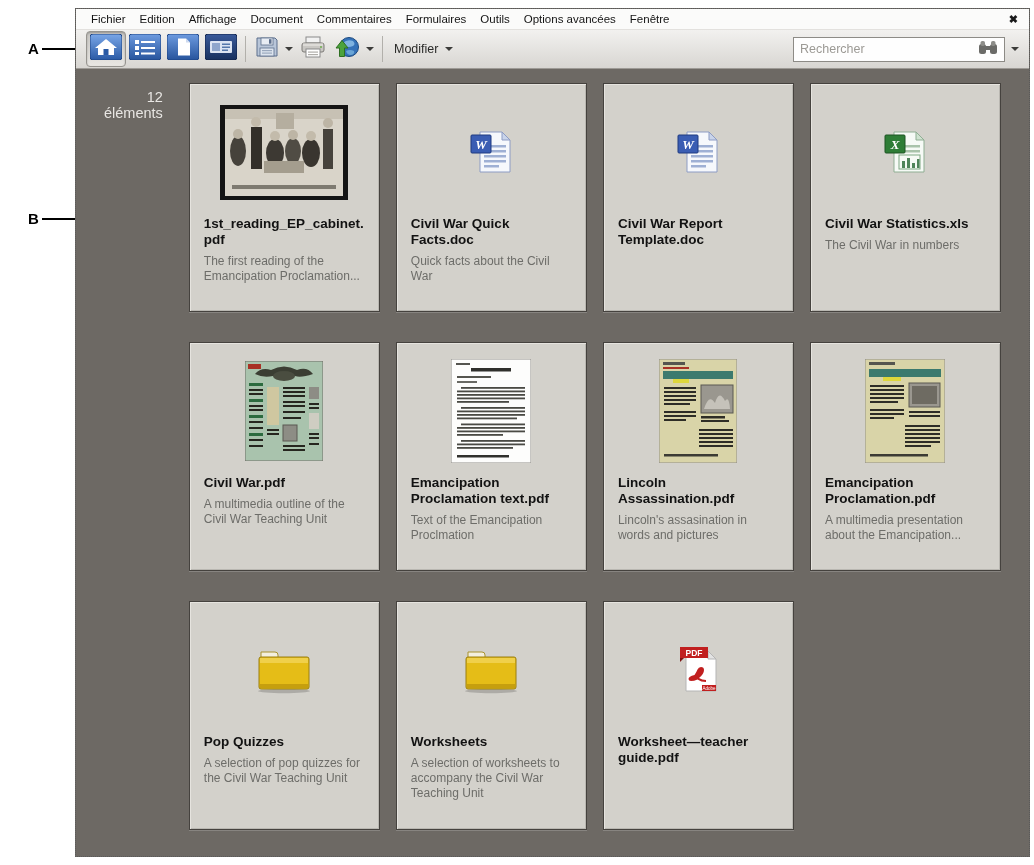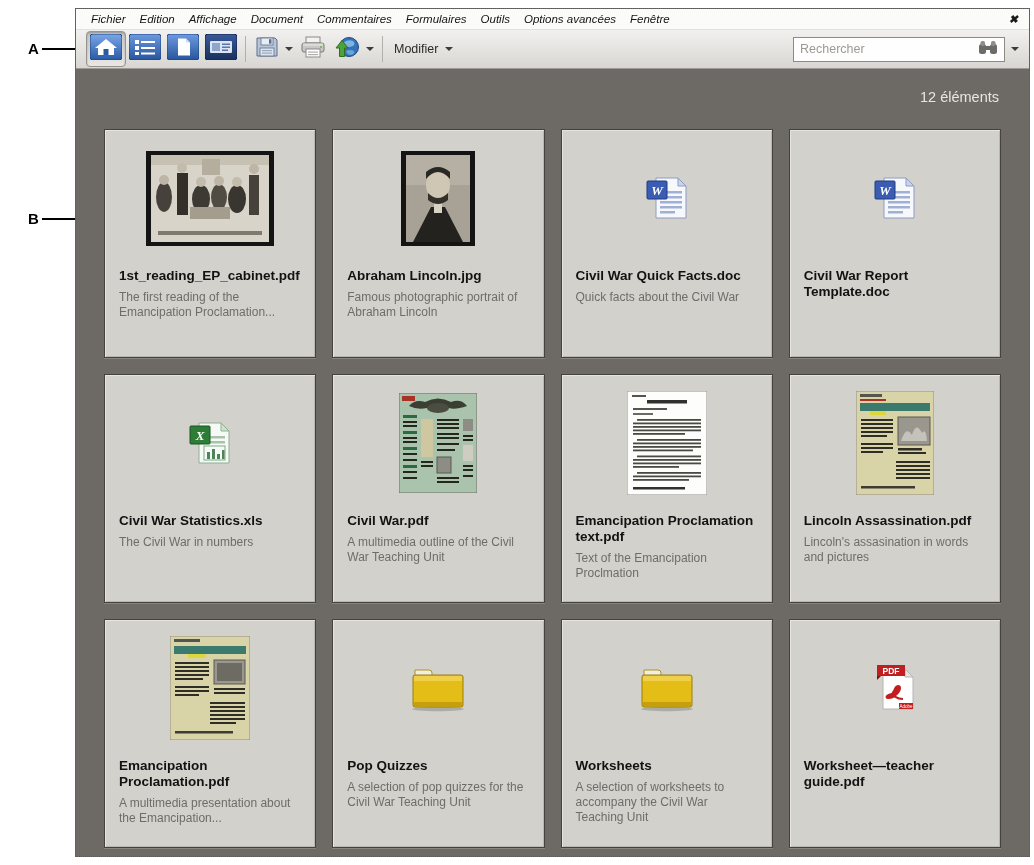--- a/index.html
+++ b/index.html
@@ -11,21 +11,21 @@
   .fig-label { position:absolute; font-weight:bold; font-size:15px; color:#000; }
   .fig-line  { position:absolute; border-top:2px solid #000; height:0; }
 
   
   .window { position:absolute; left:75px; top:8px; width:955px; height:849px;
             border:1px dotted #5a5a5a; background:#6d6964;
             display:flex; flex-direction:column; }
 
   
   .menubar { height:21px; background:#fbfbfa; border-bottom:1px solid #e3e1de;
-             display:flex; align-items:center; padding:0 8px; flex:0 0 auto;font-style:italic; }
+             display:flex; align-items:center; padding:0 8px; flex:0 0 auto; }
   .menu-item { font-size:11.5px; color:#141414; padding:2px 7px; cursor:default; white-space:nowrap; }
   .close-btn { margin-left:auto; font-size:11px; font-weight:bold; color:#1a1a1a; padding:0 3px; }
 
   
   .toolbar { height:39px; flex:0 0 auto; background:linear-gradient(#f2f1ef,#d8d6d2);
              border-bottom:1px solid #9d9a95; display:flex; align-items:center;
              padding:0 10px; }
   .tb-btn { display:flex; align-items:center; gap:3px; padding:2px 3px; border-radius:3px; }
   .pressed { border:1px solid #96948f; background:linear-gradient(#c8c6c2,#e9e7e3);
              box-shadow:inset 0 1px 2px rgba(0,0,0,.25); padding:2px 3px; border-radius:4px; }
@@ -34,28 +34,28 @@
            border-top:4px solid #3c3c3a; margin-left:2px; }
   .modify { font-size:12.5px; color:#2a2a28; display:flex; align-items:center; gap:5px; padding:4px 6px; }
   .search-wrap { margin-left:auto; display:flex; align-items:center; gap:4px; }
   .search-box { width:212px; height:25px; background:#fefefe; border:1px solid #8d8b86;
                 display:flex; align-items:center; padding:0 6px; }
   .search-box input { flex:1; border:none; outline:none; font-size:12.5px; color:#3a3a38;
                       background:transparent; font-family:"Liberation Sans", sans-serif; }
   .search-box input::placeholder { color:#9c9a95; }
 
   
-  .content { flex:1; padding:14px 28px 12px; display:flex; flex-direction:column; overflow:hidden; }
+  .content { flex:1; padding:14px 28px 12px; display:flex; flex-direction:row; overflow:hidden;gap:24px; }
   .count { text-align:right; color:#e8e6e3; font-size:14.5px; margin:6px 2px 24px 0; }
   .grid { display:grid; grid-template-columns:repeat(4,1fr); gap:16px; }
   .card { height:229px; background:#d3d1cb; border:1px solid #45423e; padding:12px 12px 0;
           box-shadow:inset 1px 1px 0 #e6e4df, inset -1px -1px 0 #b9b7b1, 0 1px 0 rgba(255,255,255,.18); }
   .thumb { height:112px; display:flex; align-items:center; justify-content:center; }
   .card-title { font-size:13.5px; font-weight:bold; color:#121212; line-height:1.2;
-                margin:14px 2px 6px; overflow-wrap:anywhere; }
+                margin:8px 2px 6px; overflow-wrap:anywhere; }
   .card-desc { font-size:12px; color:#6d6d69; line-height:1.25; margin:0 2px; }
 </style>
 </head>
 <body>
 
 <div class="fig-label" style="left:28px; top:40px;">A</div>
 <div class="fig-line" style="left:42px; top:48px; width:43px;"></div>
 <div class="fig-label" style="left:28px; top:210px;">B</div>
 <div class="fig-line" style="left:42px; top:218px; width:57px;"></div>
 
@@ -230,36 +230,20 @@
               <ellipse cx="91" cy="48" rx="9" ry="14" fill="#39352f"></ellipse>
               <circle cx="91" cy="31" r="5" fill="#c3bbab"></circle>
               <rect x="103" y="24" width="10" height="40" fill="#46423b"></rect>
               <circle cx="108" cy="18" r="5" fill="#bdb5a5"></circle>
               <rect x="44" y="56" width="40" height="12" fill="#a49d8e"></rect>
               <rect x="12" y="80" width="104" height="4" fill="#7e7a70"></rect>
             </svg>
           </div>
           <div class="card-title">1st_reading_EP_cabinet.pdf</div>
           <div class="card-desc">The first reading of the Emancipation Proclamation...</div>
-        </div>
-        <div class="card">
-          <div class="thumb">
-            <svg width="74" height="95" viewBox="0 0 74 95">
-              <rect width="74" height="95" fill="#141414"></rect>
-              <rect x="5" y="4" width="64" height="87" fill="#a8a296"></rect>
-              <rect x="5" y="4" width="64" height="30" fill="#b6b0a4"></rect>
-              <path d="M12 91 L30 56 L44 56 L62 91 Z" fill="#24221f"></path>
-              <rect x="33" y="52" width="8" height="10" fill="#d8d2c4"></rect>
-              <ellipse cx="37" cy="34" rx="12" ry="15" fill="#cfc6b4"></ellipse>
-              <path d="M25 28 Q37 14 49 28 L49 21 Q37 11 25 21 Z" fill="#2a2824"></path>
-              <path d="M27 42 Q37 52 47 42 L47 49 Q37 57 27 49 Z" fill="#33302a"></path>
-            </svg>
-          </div>
-          <div class="card-title">Abraham Lincoln.jpg</div>
-          <div class="card-desc">Famous photographic portrait of Abraham Lincoln</div>
         </div>
         <div class="card">
           <div class="thumb">
             <svg width="46" height="46" viewBox="0 0 46 46">
               <path d="M12 3 H34 L42 11 V43 H12 Z" fill="#f6f8fc" stroke="#8d9cc4"></path>
               <path d="M34 3 L34 11 H42 Z" fill="#c9d4ea" stroke="#8d9cc4"></path>
               <rect x="16" y="16" width="22" height="2.5" fill="#9fb0d4"></rect>
               <rect x="16" y="21" width="22" height="2.5" fill="#9fb0d4"></rect>
               <rect x="16" y="26" width="22" height="2.5" fill="#9fb0d4"></rect>
               <rect x="16" y="31" width="22" height="2.5" fill="#9fb0d4"></rect>

